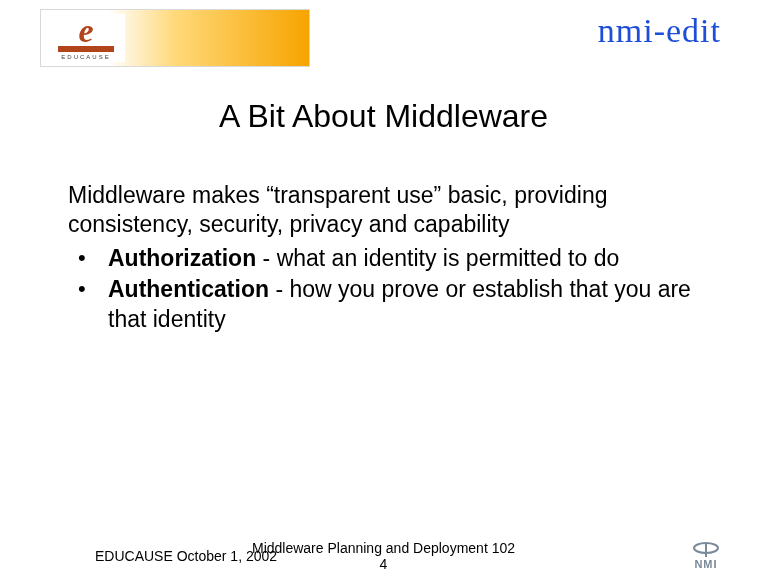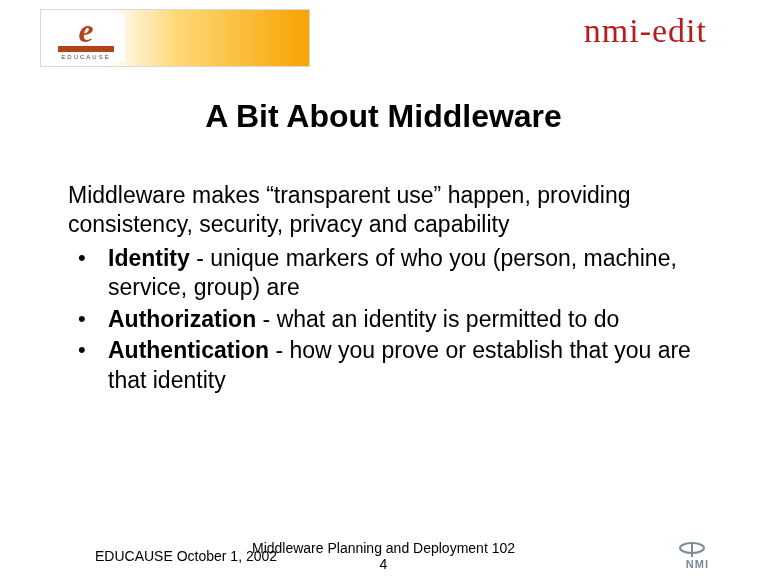--- a/index.html
+++ b/index.html
@@ -55,31 +55,31 @@
   }
   .edu-caption {
     font-size: 6px;
     letter-spacing: 2px;
     color: #444;
     display: block;
     margin-top: 2px;
   }
   .logo-right {
     position: absolute;
-    right: 60px;
+    right: 46px;
     top: 12px;
     font-family: Georgia, 'Times New Roman', serif;
     font-size: 34px;
-    color: #b91c1c;
+    color: #1d4ed8;
     letter-spacing: 1px;
   }
   .title {
     text-align: center;
     font-size: 32px;
-    font-weight: bold;
+    font-weight: normal;
     margin-top: 28px;
   }
   .content {
     margin: 46px 68px 0 68px;
     font-size: 23px;
     line-height: 1.28;
     color: #000;
   }
   .intro {
     margin-bottom: 4px;
@@ -120,23 +120,23 @@
   .footer-center {
     position: absolute;
     left: 50%;
     transform: translateX(-50%);
     text-align: center;
     bottom: 0;
     white-space: nowrap;
   }
   .footer-right {
     position: absolute;
-    right: 58px;
+    right: 44px;
     bottom: 2px;
-    text-align: right;
+    text-align: center;
   }
   .nmi-logo {
     display: block;
   }
   .nmi-text {
     font-size: 11px;
     font-weight: bold;
     color: #7a8a99;
     letter-spacing: 1px;
     display: block;
@@ -154,26 +154,23 @@
       <span class="edu-caption">EDUCAUSE</span>
     </div>
   </div>
   <div class="logo-right">nmi-edit</div>
 </div>
 
 <h1 class="title">A Bit About Middleware</h1>
 
 <div class="content">
   <div class="intro">
-    <span>Middleware makes “transparent use” happen, providing consistency, security, privacy and capability</span>
+    <span>Middleware makes “transparent use” basic, providing consistency, security, privacy and capability</span>
   </div>
   <ul class="bullets">
-    <li>
-      <span class="term">Identity</span><span> - unique markers of who you (person, machine, service, group) are</span>
-    </li>
     <li>
       <span class="term">Authorization</span><span> - what an identity is permitted to do</span>
     </li>
     <li>
       <span class="term">Authentication</span><span> - how you prove or establish that you are that  identity</span>
     </li>
   </ul>
 </div>
 
 <div class="footer">

